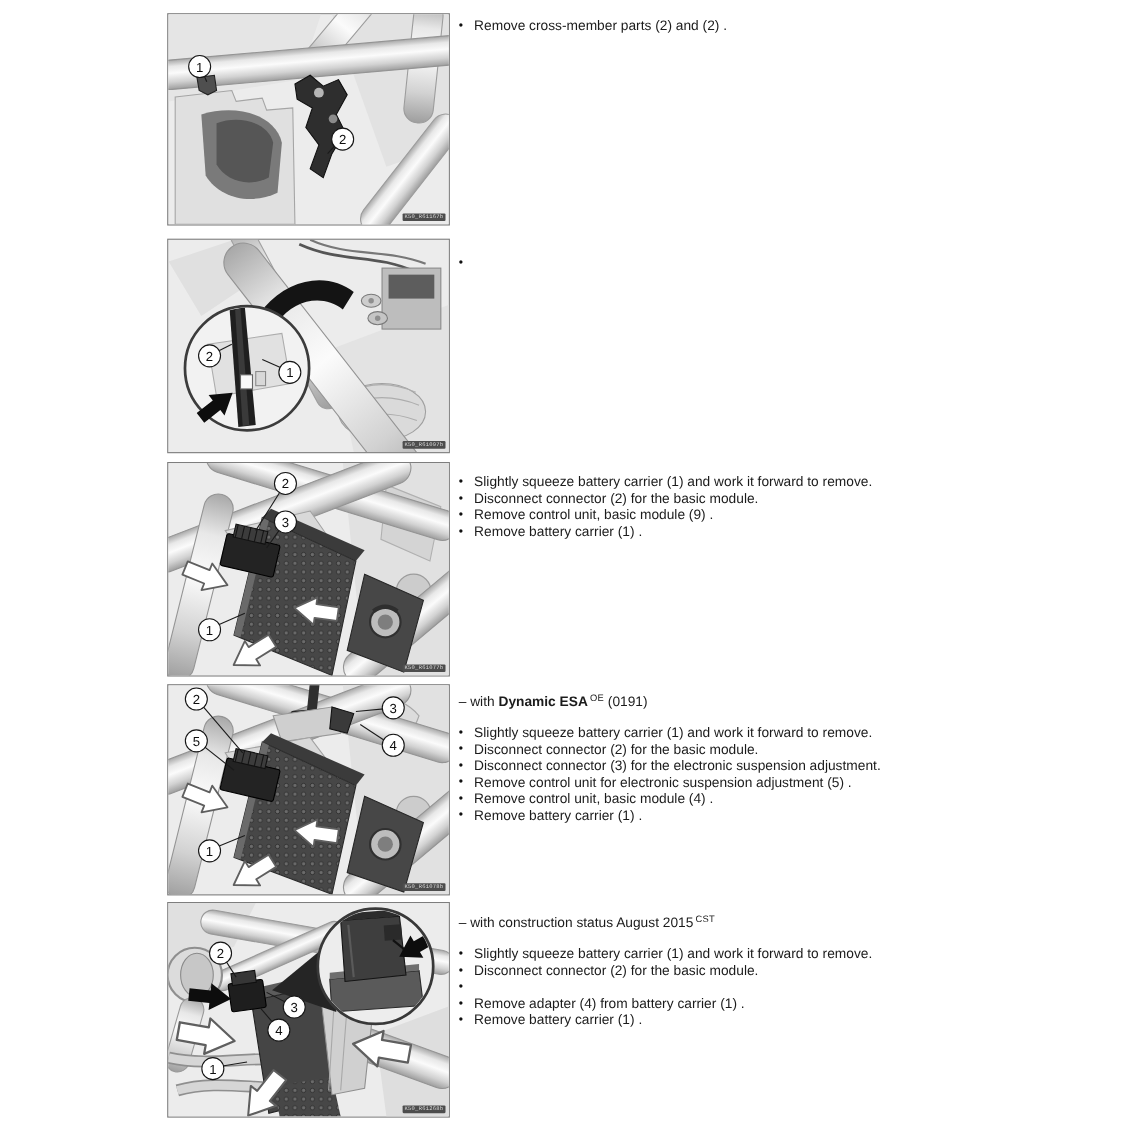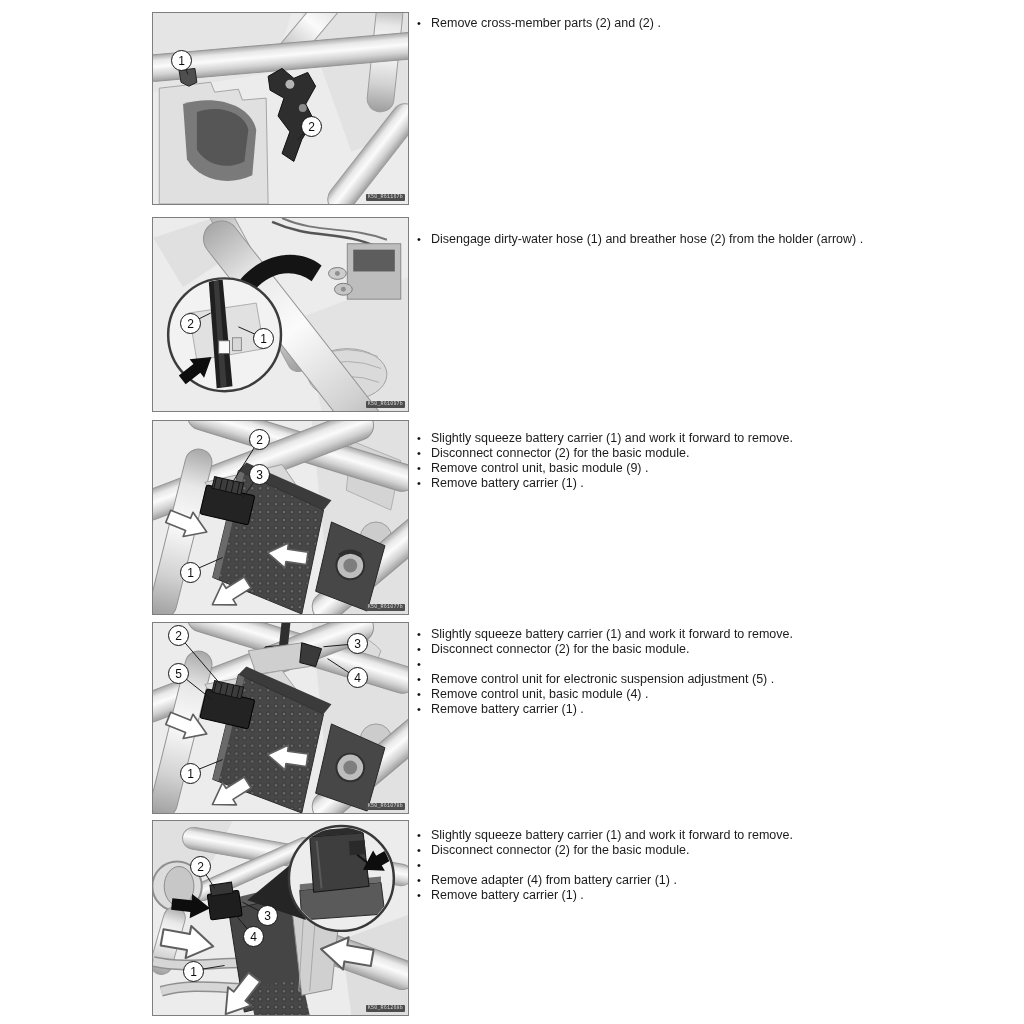--- a/index.html
+++ b/index.html
@@ -137,21 +137,20 @@
         </div>
       <div class="co" style="left:100px;top:110px">
           <span>1</span>
         </div>
       <div class="figid">K50_R61097b</div>
     </figure>
     <div class="txt" style="top:15px">
       <ul>
         <li>
             <span class="dot">•</span>
-            <span>Disengage dirty-water hose (1) and breather hose (2) from the holder (arrow) .</span>
           </li>
       </ul>
     </div>
   </div>
 
   <div class="row" style="top:420px">
     <figure class="panel" style="height:195px">
       <svg viewBox="0 0 257 195">
         <rect width="257" height="195" fill="#ececec"></rect>
         <path d="M160,0 L257,0 L257,195 L180,195 Z" fill="#e1e1e1"></path>
@@ -261,31 +260,33 @@
         </div>
       <div class="co" style="left:194px;top:44px">
           <span>4</span>
         </div>
       <div class="co" style="left:27px;top:140px">
           <span>1</span>
         </div>
       <div class="figid">K50_R61078b</div>
     </figure>
     <div class="txt" style="top:5px">
+      <div class="hdr"><span>– with </span><b>Dynamic ESA</b><sup>OE</sup><span> (0191)</span></div>
       <ul>
         <li>
             <span class="dot">•</span>
             <span>Slightly squeeze battery carrier (1) and work it forward to remove.</span>
           </li>
         <li>
             <span class="dot">•</span>
             <span>Disconnect connector (2) for the basic module.</span>
           </li>
         <li>
             <span class="dot">•</span>
+            <span>Disconnect connector (3) for the electronic suspension adjustment.</span>
           </li>
         <li>
             <span class="dot">•</span>
             <span>Remove control unit for electronic suspension adjustment (5) .</span>
           </li>
         <li>
             <span class="dot">•</span>
             <span>Remove control unit, basic module (4) .</span>
           </li>
         <li>
@@ -353,20 +354,21 @@
         </div>
       <div class="co" style="left:90px;top:105px">
           <span>4</span>
         </div>
       <div class="co" style="left:30px;top:140px">
           <span>1</span>
         </div>
       <div class="figid">K50_R61268b</div>
     </figure>
     <div class="txt" style="top:8px">
+      <div class="hdr"><span>– with construction status August 2015</span><sup>CST</sup></div>
       <ul>
         <li>
             <span class="dot">•</span>
             <span>Slightly squeeze battery carrier (1) and work it forward to remove.</span>
           </li>
         <li>
             <span class="dot">•</span>
             <span>Disconnect connector (2) for the basic module.</span>
           </li>
         <li>

